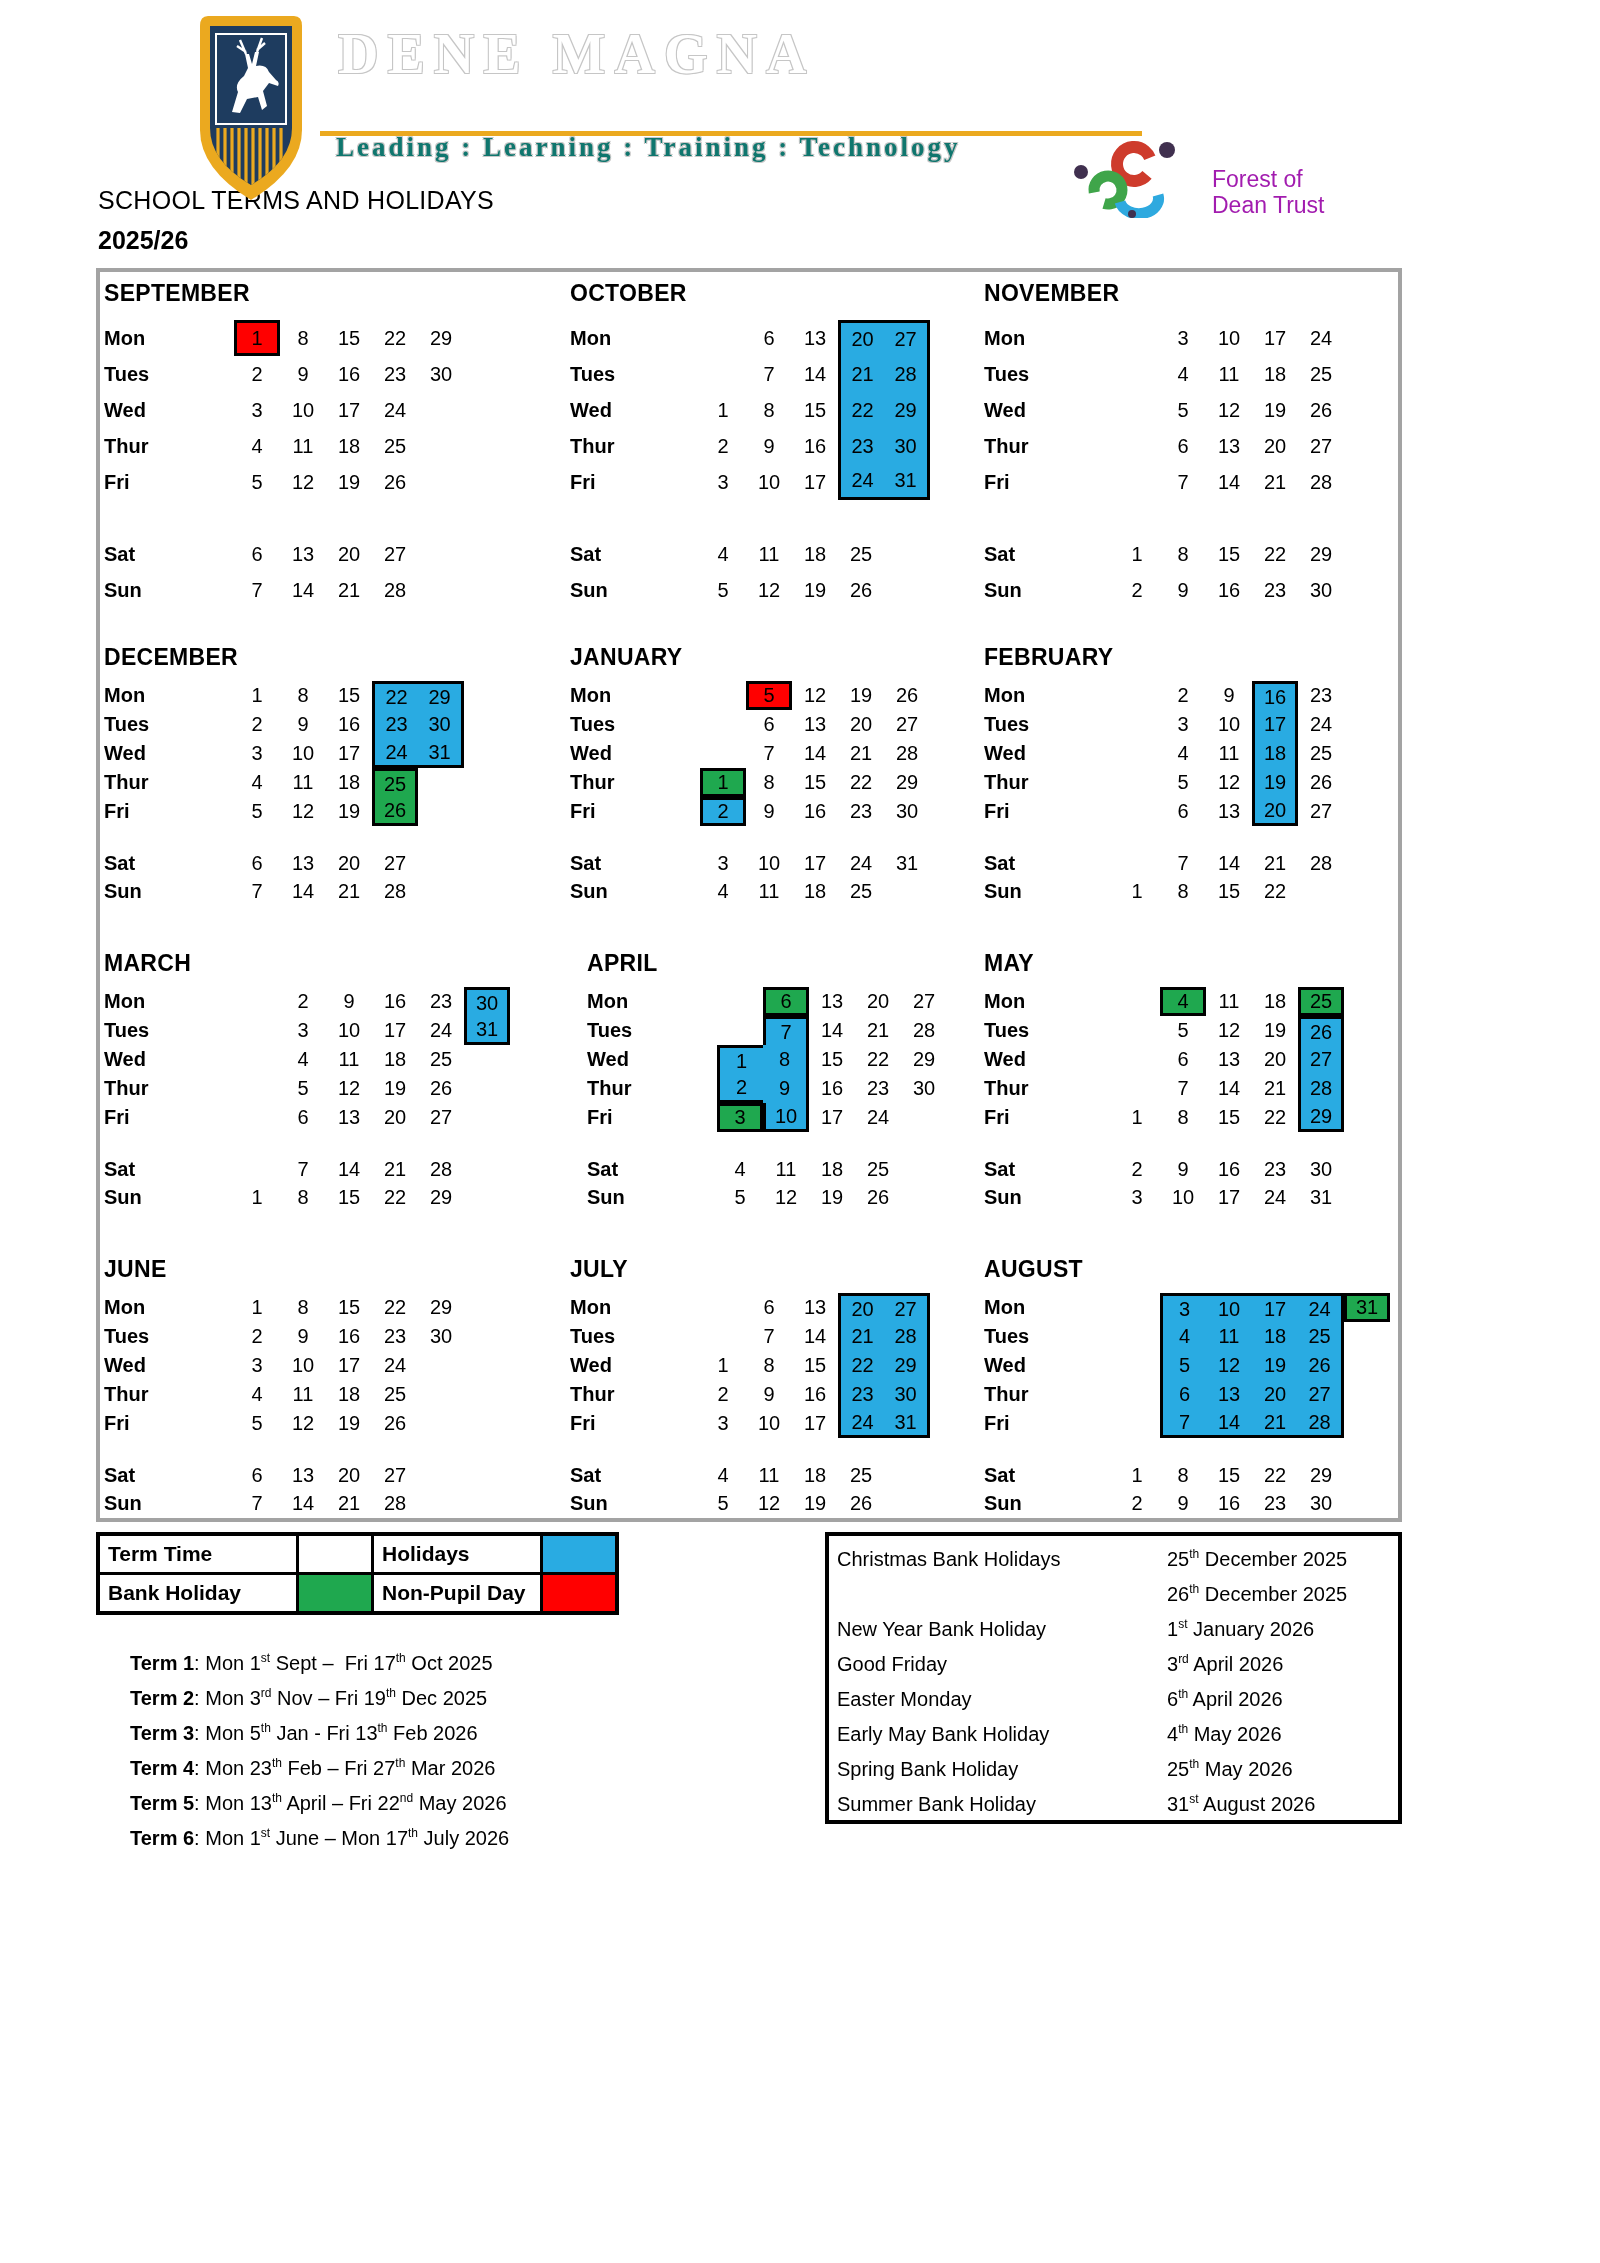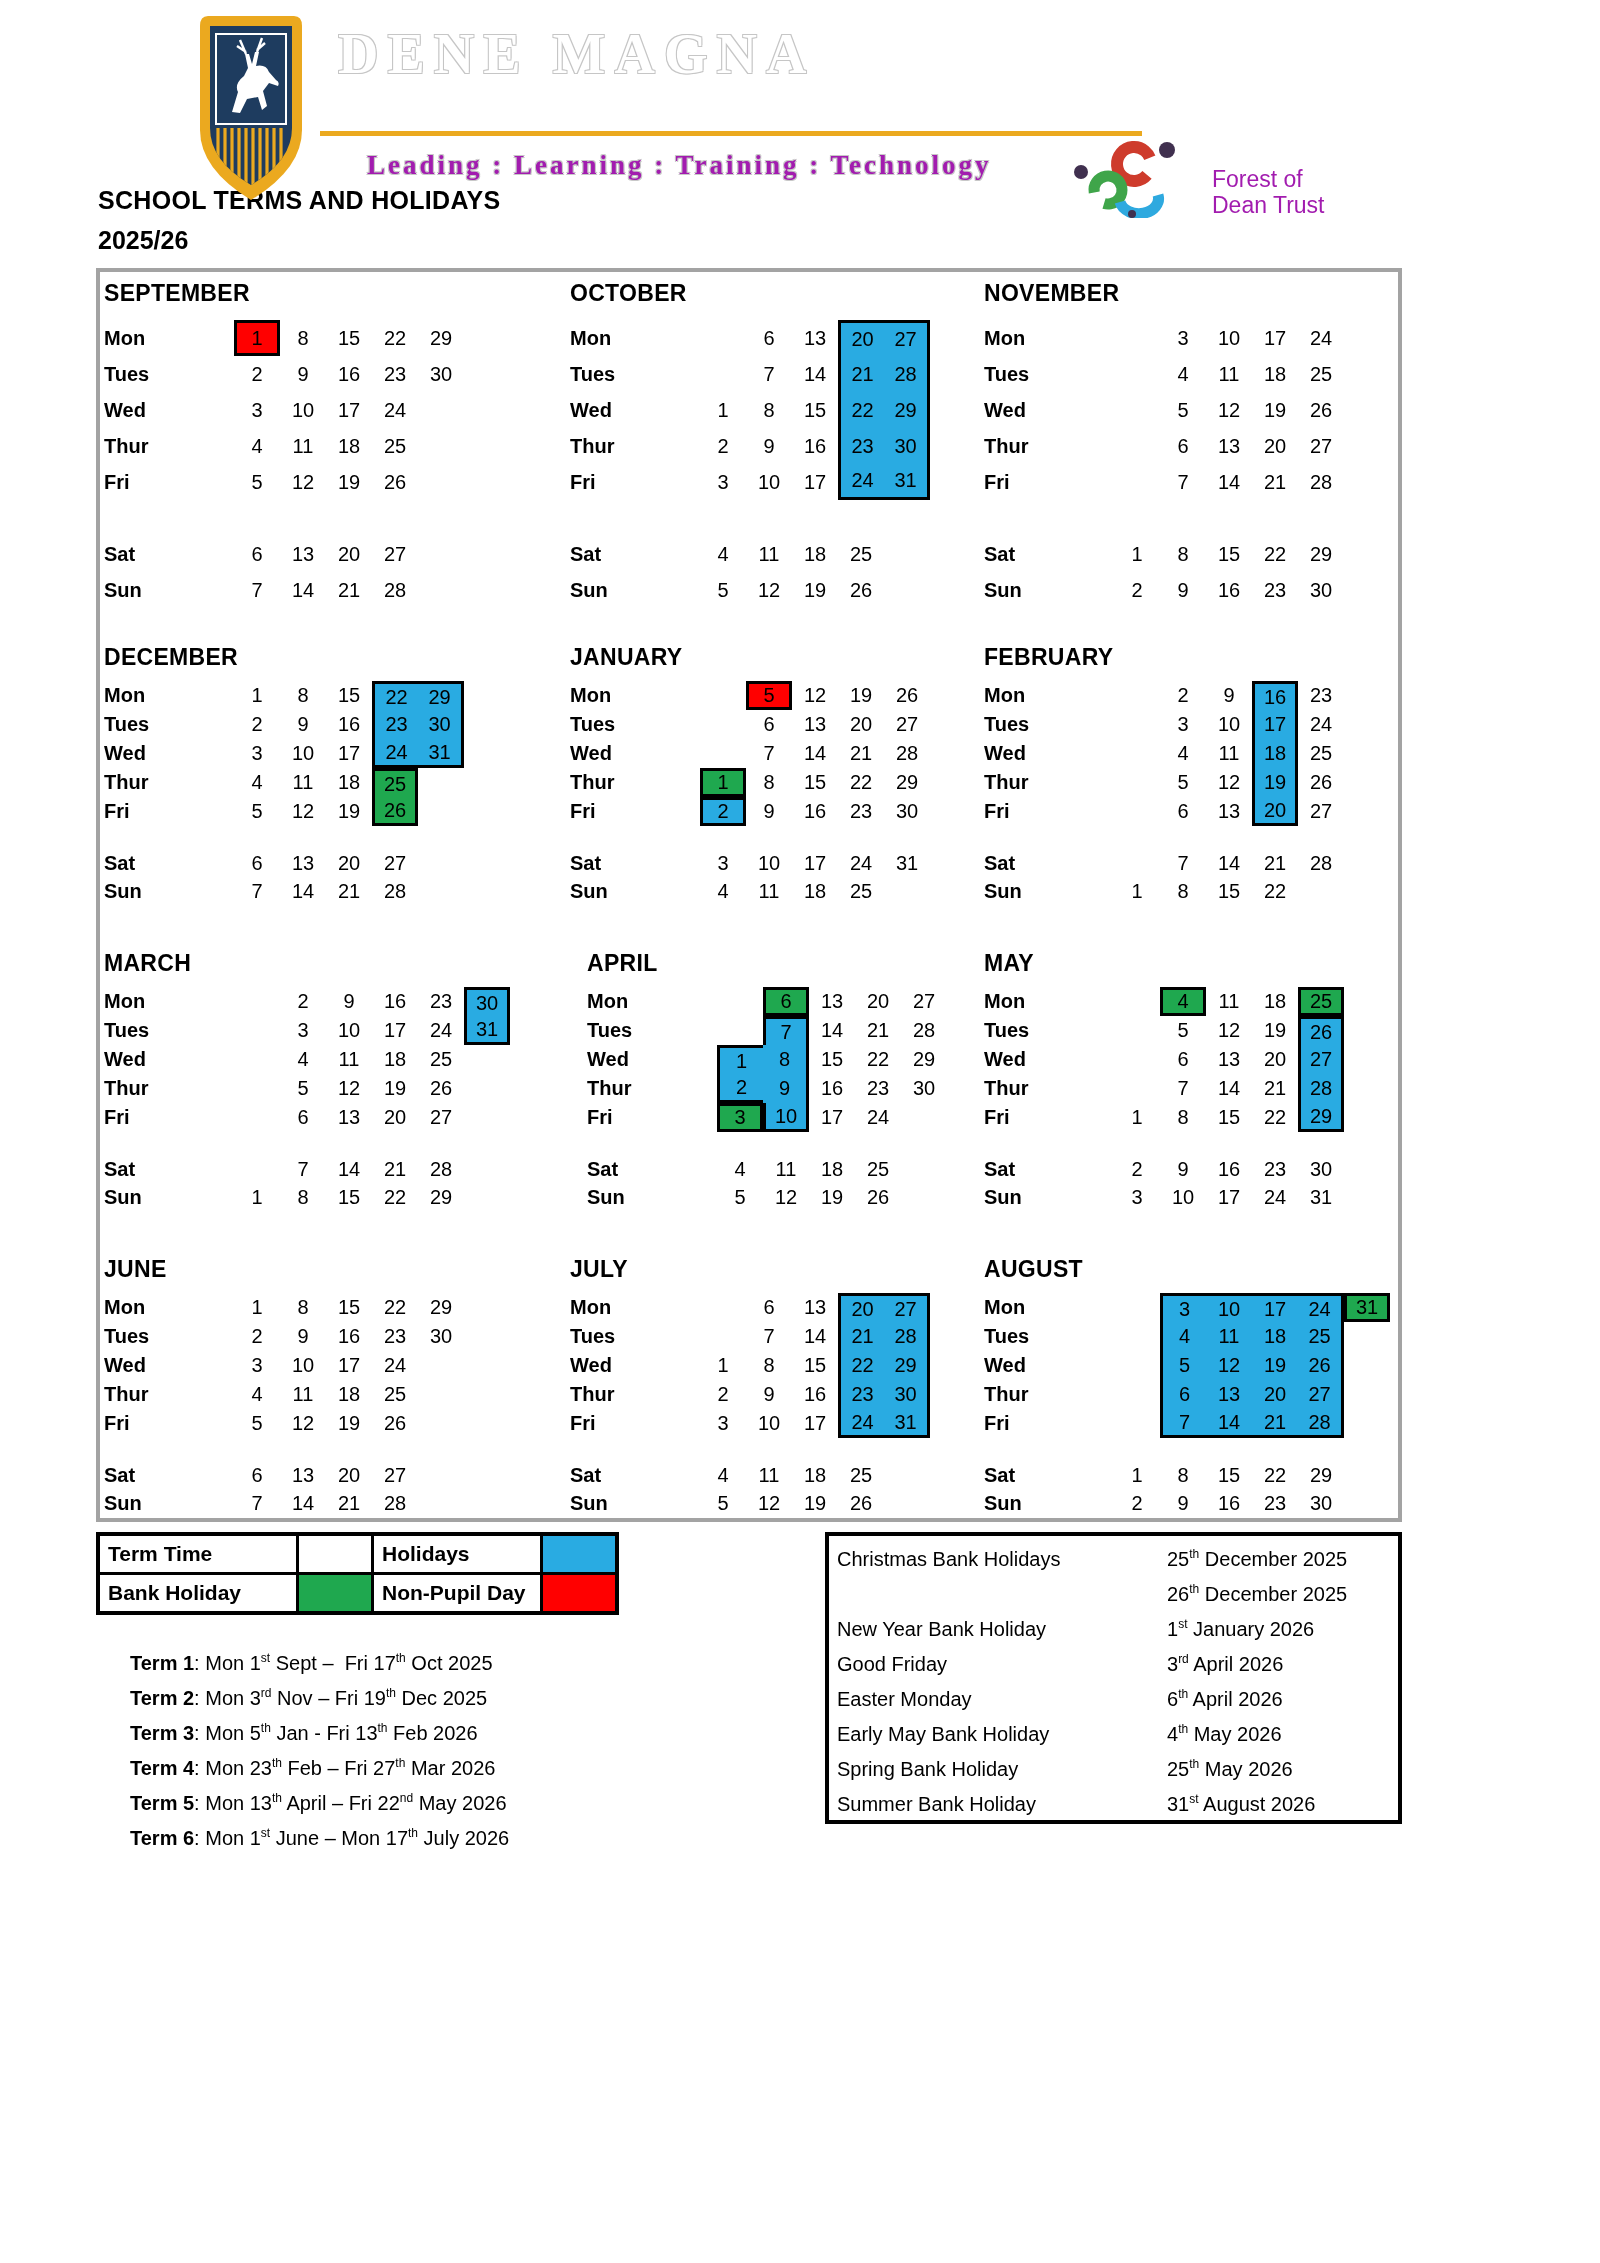--- a/index.html
+++ b/index.html
@@ -4,27 +4,27 @@
 <style>
   html,body{margin:0;padding:0;background:#fff;}
   #page{position:relative;width:1600px;height:2263px;background:#fff;overflow:hidden;
         font-family:"Liberation Sans",sans-serif;color:#000;}
 
   
   #wm-name{position:absolute;left:338px;top:22px;font-family:"Liberation Serif",serif;
     font-size:56px;font-weight:bold;letter-spacing:9px;color:#fff;
     text-shadow:1px 1px 0 #c6c6c6,-1px -1px 0 #c6c6c6,1px -1px 0 #c6c6c6,-1px 1px 0 #c6c6c6;}
   #gold-line{position:absolute;left:320px;top:131px;width:822px;height:5px;background:#EBA91F;}
-  #wm-tag{position:absolute;left:336px;top:150px;font-family:"Liberation Serif",serif;
-    font-size:27px;font-weight:bold;letter-spacing:3px;color:#a21caf;
-    text-shadow:1px 1px 0 #c8c8c8,-1px -1px 0 #c8c8c8,1px -1px 0 #c8c8c8,-1px 1px 0 #c8c8c8;margin-left:31px;}
+  #wm-tag{position:absolute;left:336px;top:132px;font-family:"Liberation Serif",serif;
+    font-size:27px;font-weight:bold;letter-spacing:3px;color:#0f766e;
+    text-shadow:1px 1px 0 #c8c8c8,-1px -1px 0 #c8c8c8,1px -1px 0 #c8c8c8,-1px 1px 0 #c8c8c8;}
   #shield{position:absolute;left:196px;top:12px;width:110px;height:192px;z-index:5;}
   #trust-logo{position:absolute;left:1066px;top:138px;width:142px;height:80px;}
   #trust-text{position:absolute;left:1212px;top:166px;font-size:23px;line-height:26px;color:#a21caf;}
-  #doc-title{position:absolute;left:98px;top:186px;font-size:25px;font-weight:bold;letter-spacing:0.3px;}
+  #doc-title{position:absolute;left:98px;top:186px;font-size:25px;font-weight:normal;letter-spacing:0.3px;}
   #doc-year{position:absolute;left:98px;top:226px;font-size:25px;font-weight:bold;}
 
   
   #calendar-box{position:absolute;left:96px;top:268px;width:1306px;height:1254px;
     border:4px solid #a3a3a3;box-sizing:border-box;}
   #calendar-months{position:absolute;left:0;top:0;right:0;bottom:0;}
   .month{position:absolute;width:412px;}
   .month-title{font-size:23px;font-weight:bold;letter-spacing:0.3px;}
   .dayrow{position:absolute;left:0;display:flex;align-items:stretch;}
   .daylabel{width:130px;font-weight:bold;font-size:20px;display:flex;align-items:center;}

